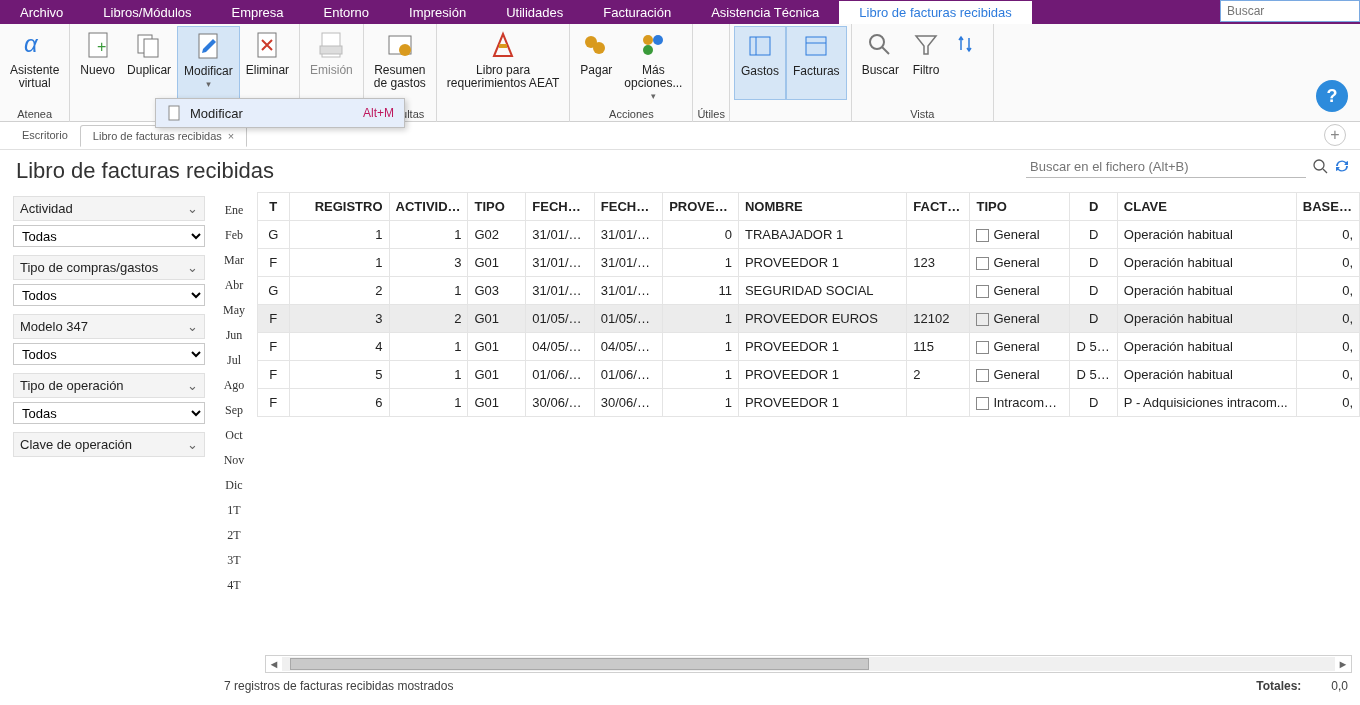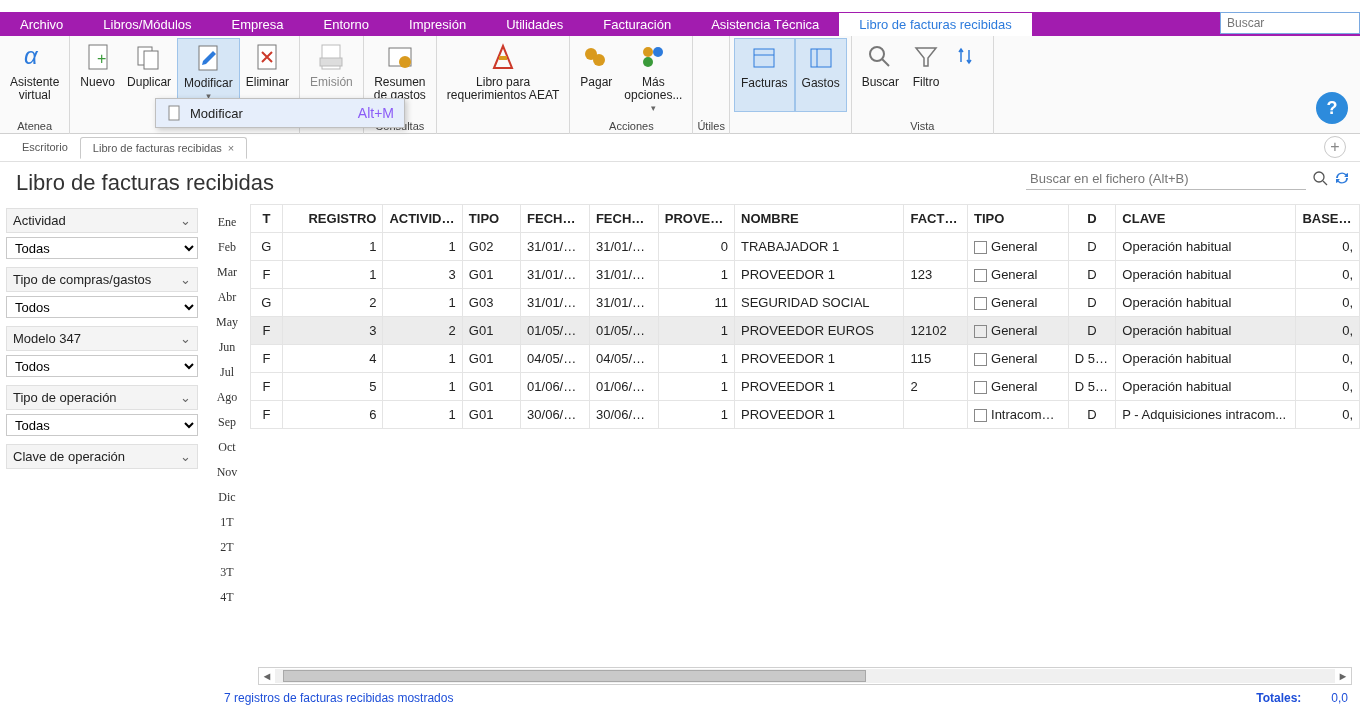--- a/index.html
+++ b/index.html
@@ -1,19 +1,19 @@
 <!DOCTYPE html>
 <html><head>
 <meta charset="utf-8">
 <style>
   * { box-sizing: border-box; margin: 0; padding: 0; font-family: "Segoe UI", Tahoma, sans-serif; }
   body { width: 1360px; height: 705px; overflow: hidden; font-size: 13px; color: #222; background: #fff; }
 
   
-  .menubar { display: flex; background: #a21caf; color: #fff; height: 24px; align-items: flex-end; position: relative; margin-top: 12px; }
+  .menubar { display: flex; background: #701a75; color: #fff; height: 24px; align-items: flex-end; position: relative; }
   .menubar .menu { padding: 4px 20px; cursor: pointer; font-size: 13px; display:flex; align-items:center; }
   .menubar .menu.active { background: #fff; color: #2d7bdc; }
   .menubar .search { position: absolute; right: 0; top: 0; width: 140px; height: 22px; background: #fff; border: 1px solid #7aa9e1; }
   .menubar .search input { width: 100%; height: 100%; border: none; padding: 0 6px; font-size: 12px; outline: none; color:#666; }
 
   
   .ribbon { display: flex; align-items: flex-start; border-bottom: 1px solid #d0d0d0; height: 98px; background: #fafafa; position: relative; }
   .ribbon-group { display: flex; flex-direction: column; align-items: center; padding: 2px 4px 0 4px; border-right: 1px solid #d8d8d8; height: 98px; }
   .ribbon-group .btns { display: flex; align-items: flex-start; }
   .rbtn { display: flex; flex-direction: column; align-items: center; justify-content: flex-start; padding: 4px 6px 0 6px; height: 74px; cursor: pointer; text-align: center; font-size: 12px; line-height: 13px; }
@@ -26,34 +26,34 @@
   .ribbon .help { position:absolute; right:12px; top:56px; width:32px; height:32px; border-radius:50%; background:#2d8bdc; color:#fff; display:flex; align-items:center; justify-content:center; font-size:18px; font-weight:bold; cursor:pointer;}
 
   
   .ico svg { width: 100%; height: 100%; }
 
   
   .dropdown { position: absolute; left: 155px; top: 98px; width: 250px; background: #fff; border: 1px solid #bfbfbf; box-shadow: 2px 2px 6px rgba(0,0,0,.2); z-index: 10; }
   .dropdown .item { display: flex; align-items: center; padding: 6px 10px; font-size: 13px; cursor: pointer; }
   .dropdown .item:hover, .dropdown .item.hover { background: #e6eefb; }
   .dropdown .item .mi-ico { width: 16px; height: 16px; margin-right: 8px; }
-  .dropdown .item .shortcut { margin-left: auto; color: #8b5cf6; font-size: 14px; }
+  .dropdown .item .shortcut { margin-left: auto; color: #be185d; font-size: 12px; }
 
   
   .tabs-row { display:flex; align-items:center; height:28px; border-bottom:1px solid #e0e0e0; padding-left:10px; position:relative; }
   .tabs-row .tab { padding:4px 12px; font-size:11px; cursor:pointer; color:#555; }
   .tabs-row .tab.active { border:1px solid #c9c9c9; border-bottom:1px solid #fff; border-radius:3px 3px 0 0; background:#fff; }
   .tabs-row .tab .x { margin-left:6px; color:#777; }
   .tabs-row .add { position:absolute; right:14px; top:2px; width:22px; height:22px; border:1px solid #c9c9c9; border-radius:50%; display:flex; align-items:center; justify-content:center; color:#888; cursor:pointer; font-size:16px; }
 
   
   .page-head { padding: 8px 16px; font-size: 22px; color: #333; }
 
   
-  .main { display:flex; height: calc(705px - 24px - 98px - 28px - 44px - 30px); }
+  .main { display:flex; height: calc(705px - 24px - 98px - 28px - 44px - 30px); padding-left: 7px; }
   .sidebar { width: 204px; border-right: 0; padding: 4px 6px; }
   .filter-block { margin-bottom: 8px; }
   .filter-block .flabel { display:flex; align-items:center; justify-content:space-between; background:#f4f4f4; border:1px solid #e0e0e0; padding:4px 6px; font-size:13px; }
   .filter-block .flabel .chev { color:#666; }
   .filter-block select { width:100%; margin-top:4px; height:22px; border:1px solid #c9c9c9; font-size:13px; background:#fff; padding:0 4px;}
   
   .months { width: 46px; padding: 6px 2px; text-align:center; font-size:12px; color:#333; }
   .months div { padding:5px 0; cursor:pointer;font-family:Liberation Serif, serif; }
 
   
@@ -69,21 +69,21 @@
   table.grid th.center, table.grid td.center { text-align:center; }
   table.grid th.right, table.grid td.right { text-align:right; }
   table.grid tr.sel td { background:#ececec; }
   .chk { display:inline-block; width:13px; height:13px; border:1px solid #888; vertical-align:middle; margin-right:4px; }
 
   .hscroll { height:18px; border:1px solid #d0d0d0; display:flex; align-items:center; margin:6px 8px 0 8px; }
   .hscroll .arrow { width:16px; text-align:center; color:#666; cursor:pointer; font-size:11px; }
   .hscroll .track { flex:1; background:#f0f0f0; height:14px; position:relative; }
   .hscroll .thumb { position:absolute; left:8px; top:1px; height:12px; width:55%; background:#c9c9c9; border:1px solid #a8a8a8; }
 
-  .status { display:flex; align-items:center; padding:6px 12px 2px 224px; font-size:12px; color:#1d4ed8;gap:8px; }
+  .status { display:flex; align-items:center; padding:6px 12px 2px 224px; font-size:12px; color:#404040;gap:8px; }
   .status .totals { margin-left:auto; }
   .status .totals b { font-weight:600; margin-right:30px; }
 
 </style>
 </head>
 <body>
 
 <div class="menubar">
   <div id="menubar-items" style="display: flex;">
       <div class="menu">Archivo</div>
@@ -231,33 +231,33 @@
       </div>
       <div class="ribbon-group">
         <div class="group-title">Útiles</div>
       </div>
       <div class="ribbon-group">
         <div class="btns">
           <div class="rbtn toggled">
             <div class="ico">
               <svg viewBox="0 0 30 30">
                 <rect x="5" y="6" width="20" height="18" fill="#cfe2f6" stroke="#2d7bdc"></rect>
+                <line x1="11" y1="6" x2="11" y2="24" stroke="#2d7bdc"></line>
+              </svg>
+            </div>
+            <div class="lbl">Gastos</div>
+          </div>
+          <div class="rbtn toggled">
+            <div class="ico">
+              <svg viewBox="0 0 30 30">
+                <rect x="5" y="6" width="20" height="18" fill="#cfe2f6" stroke="#2d7bdc"></rect>
                 <line x1="5" y1="12" x2="25" y2="12" stroke="#2d7bdc"></line>
               </svg>
             </div>
             <div class="lbl">Facturas</div>
-          </div>
-          <div class="rbtn toggled">
-            <div class="ico">
-              <svg viewBox="0 0 30 30">
-                <rect x="5" y="6" width="20" height="18" fill="#cfe2f6" stroke="#2d7bdc"></rect>
-                <line x1="11" y1="6" x2="11" y2="24" stroke="#2d7bdc"></line>
-              </svg>
-            </div>
-            <div class="lbl">Gastos</div>
           </div>
         </div>
         <div class="group-title"></div>
       </div>
       <div class="ribbon-group">
         <div class="btns">
           <div class="rbtn">
             <div class="ico">
               <svg viewBox="0 0 30 30">
                 <circle cx="12" cy="12" r="7" fill="none" stroke="#777" stroke-width="2"></circle>

